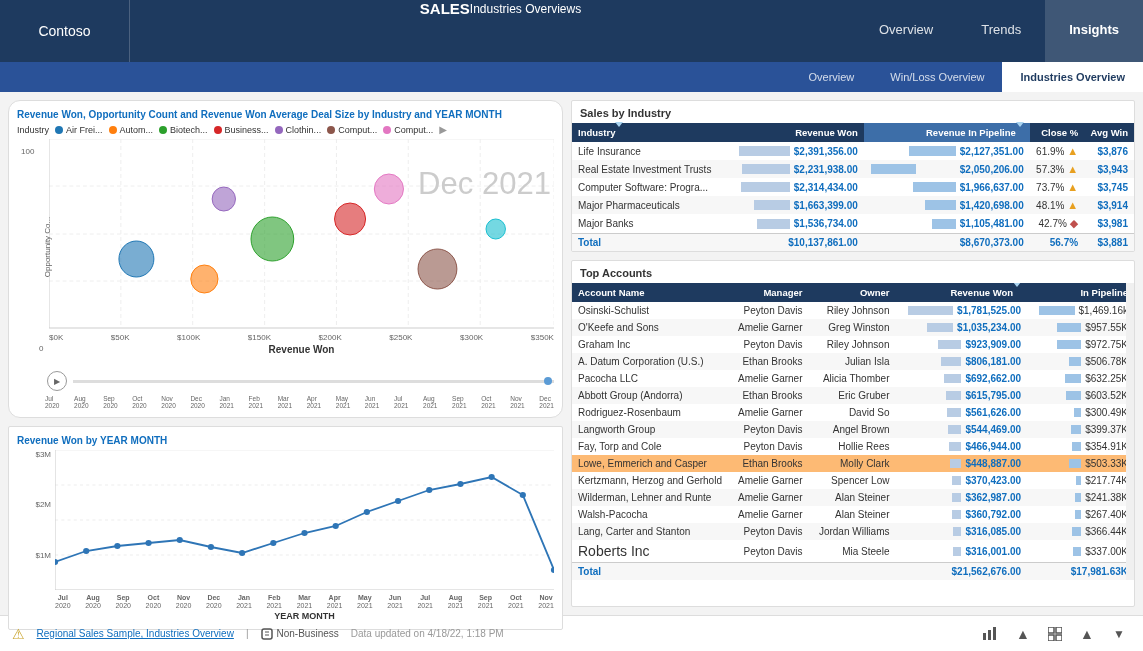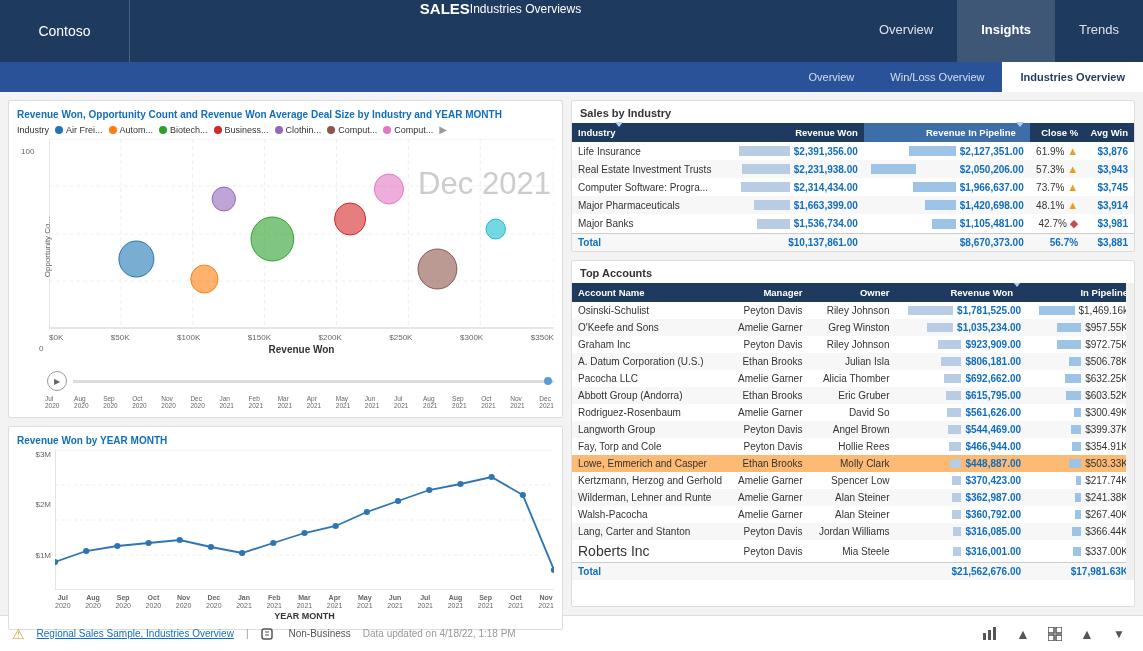--- a/index.html
+++ b/index.html
@@ -97,21 +97,21 @@
       display: flex;
       flex-direction: column;
       gap: 8px;
       width: 555px;
       flex-shrink: 0;
     }
 
     .chart-card {
       background: white;
       border: 1px solid #ddd;
-      border-radius: 2px;
+      border-radius: 12px;
       padding: 8px;
     }
 
     .chart-title {
       font-size: 10px;
       color: #106ebe;
       font-weight: 600;
       margin-bottom: 4px;
     }
 
@@ -258,21 +258,21 @@
     }
     .status-link {
       color: #106ebe;
       text-decoration: underline;
       cursor: pointer;
     }
     .status-separator { color: #999; }
     .status-tag {
       display: flex;
       align-items: center;
-      gap: 16px;
+      gap: 4px;
       color: #555;
     }
     .status-right {
       margin-left: auto;
       display: flex;
       align-items: center;
       gap: 8px;
     }
     .status-icon-btn {
       width: 24px;
@@ -313,22 +313,22 @@
 <div class="top-nav">
   <div class="nav-logo">
     <span>Contoso</span>
   </div>
   <div class="nav-center">
     <div class="nav-center-title">SALES</div>
     <div class="nav-center-sub">Industries Overviews</div>
   </div>
   <div class="nav-tabs">
     <div class="nav-tab">Overview</div>
+    <div class="nav-tab">Trends</div>
     <div class="nav-tab active">Insights</div>
-    <div class="nav-tab">Trends</div>
   </div>
 </div>
 
 <div class="sub-nav">
   <div class="sub-nav-spacer"></div>
   <div class="sub-tab">Overview</div>
   <div class="sub-tab">Win/Loss Overview</div>
   <div class="sub-tab active">Industries Overview</div>
 </div>
 

